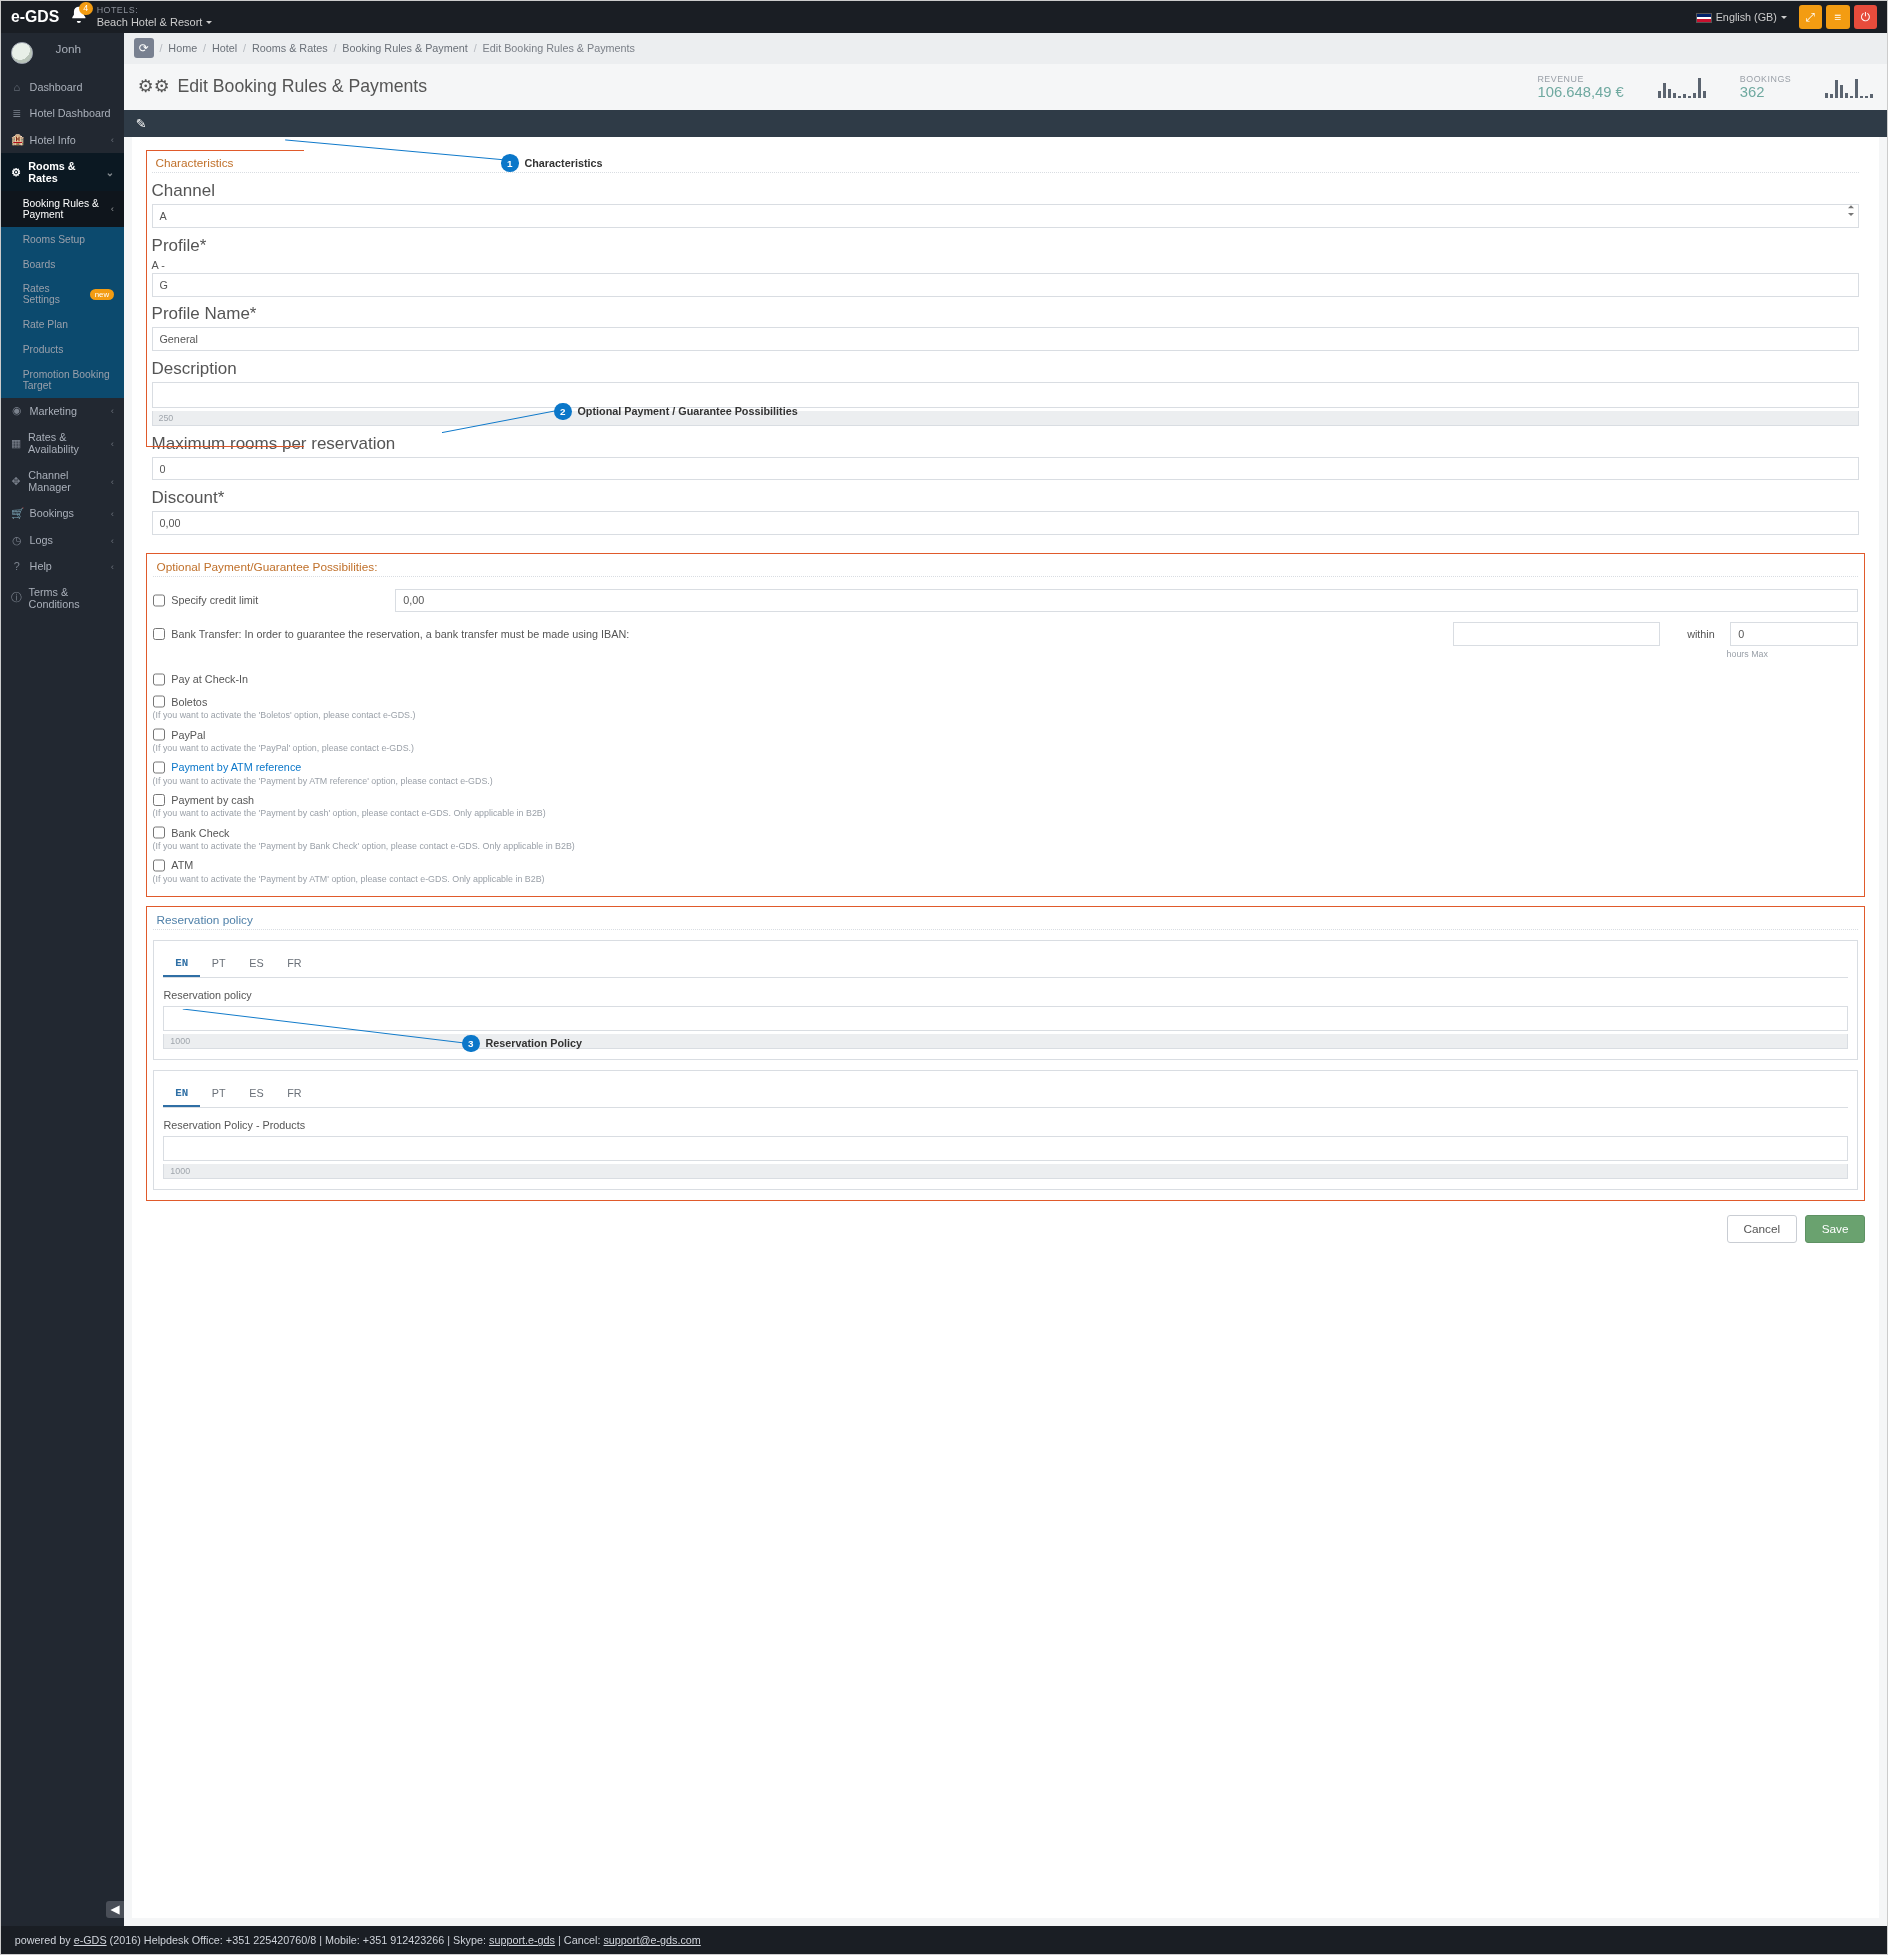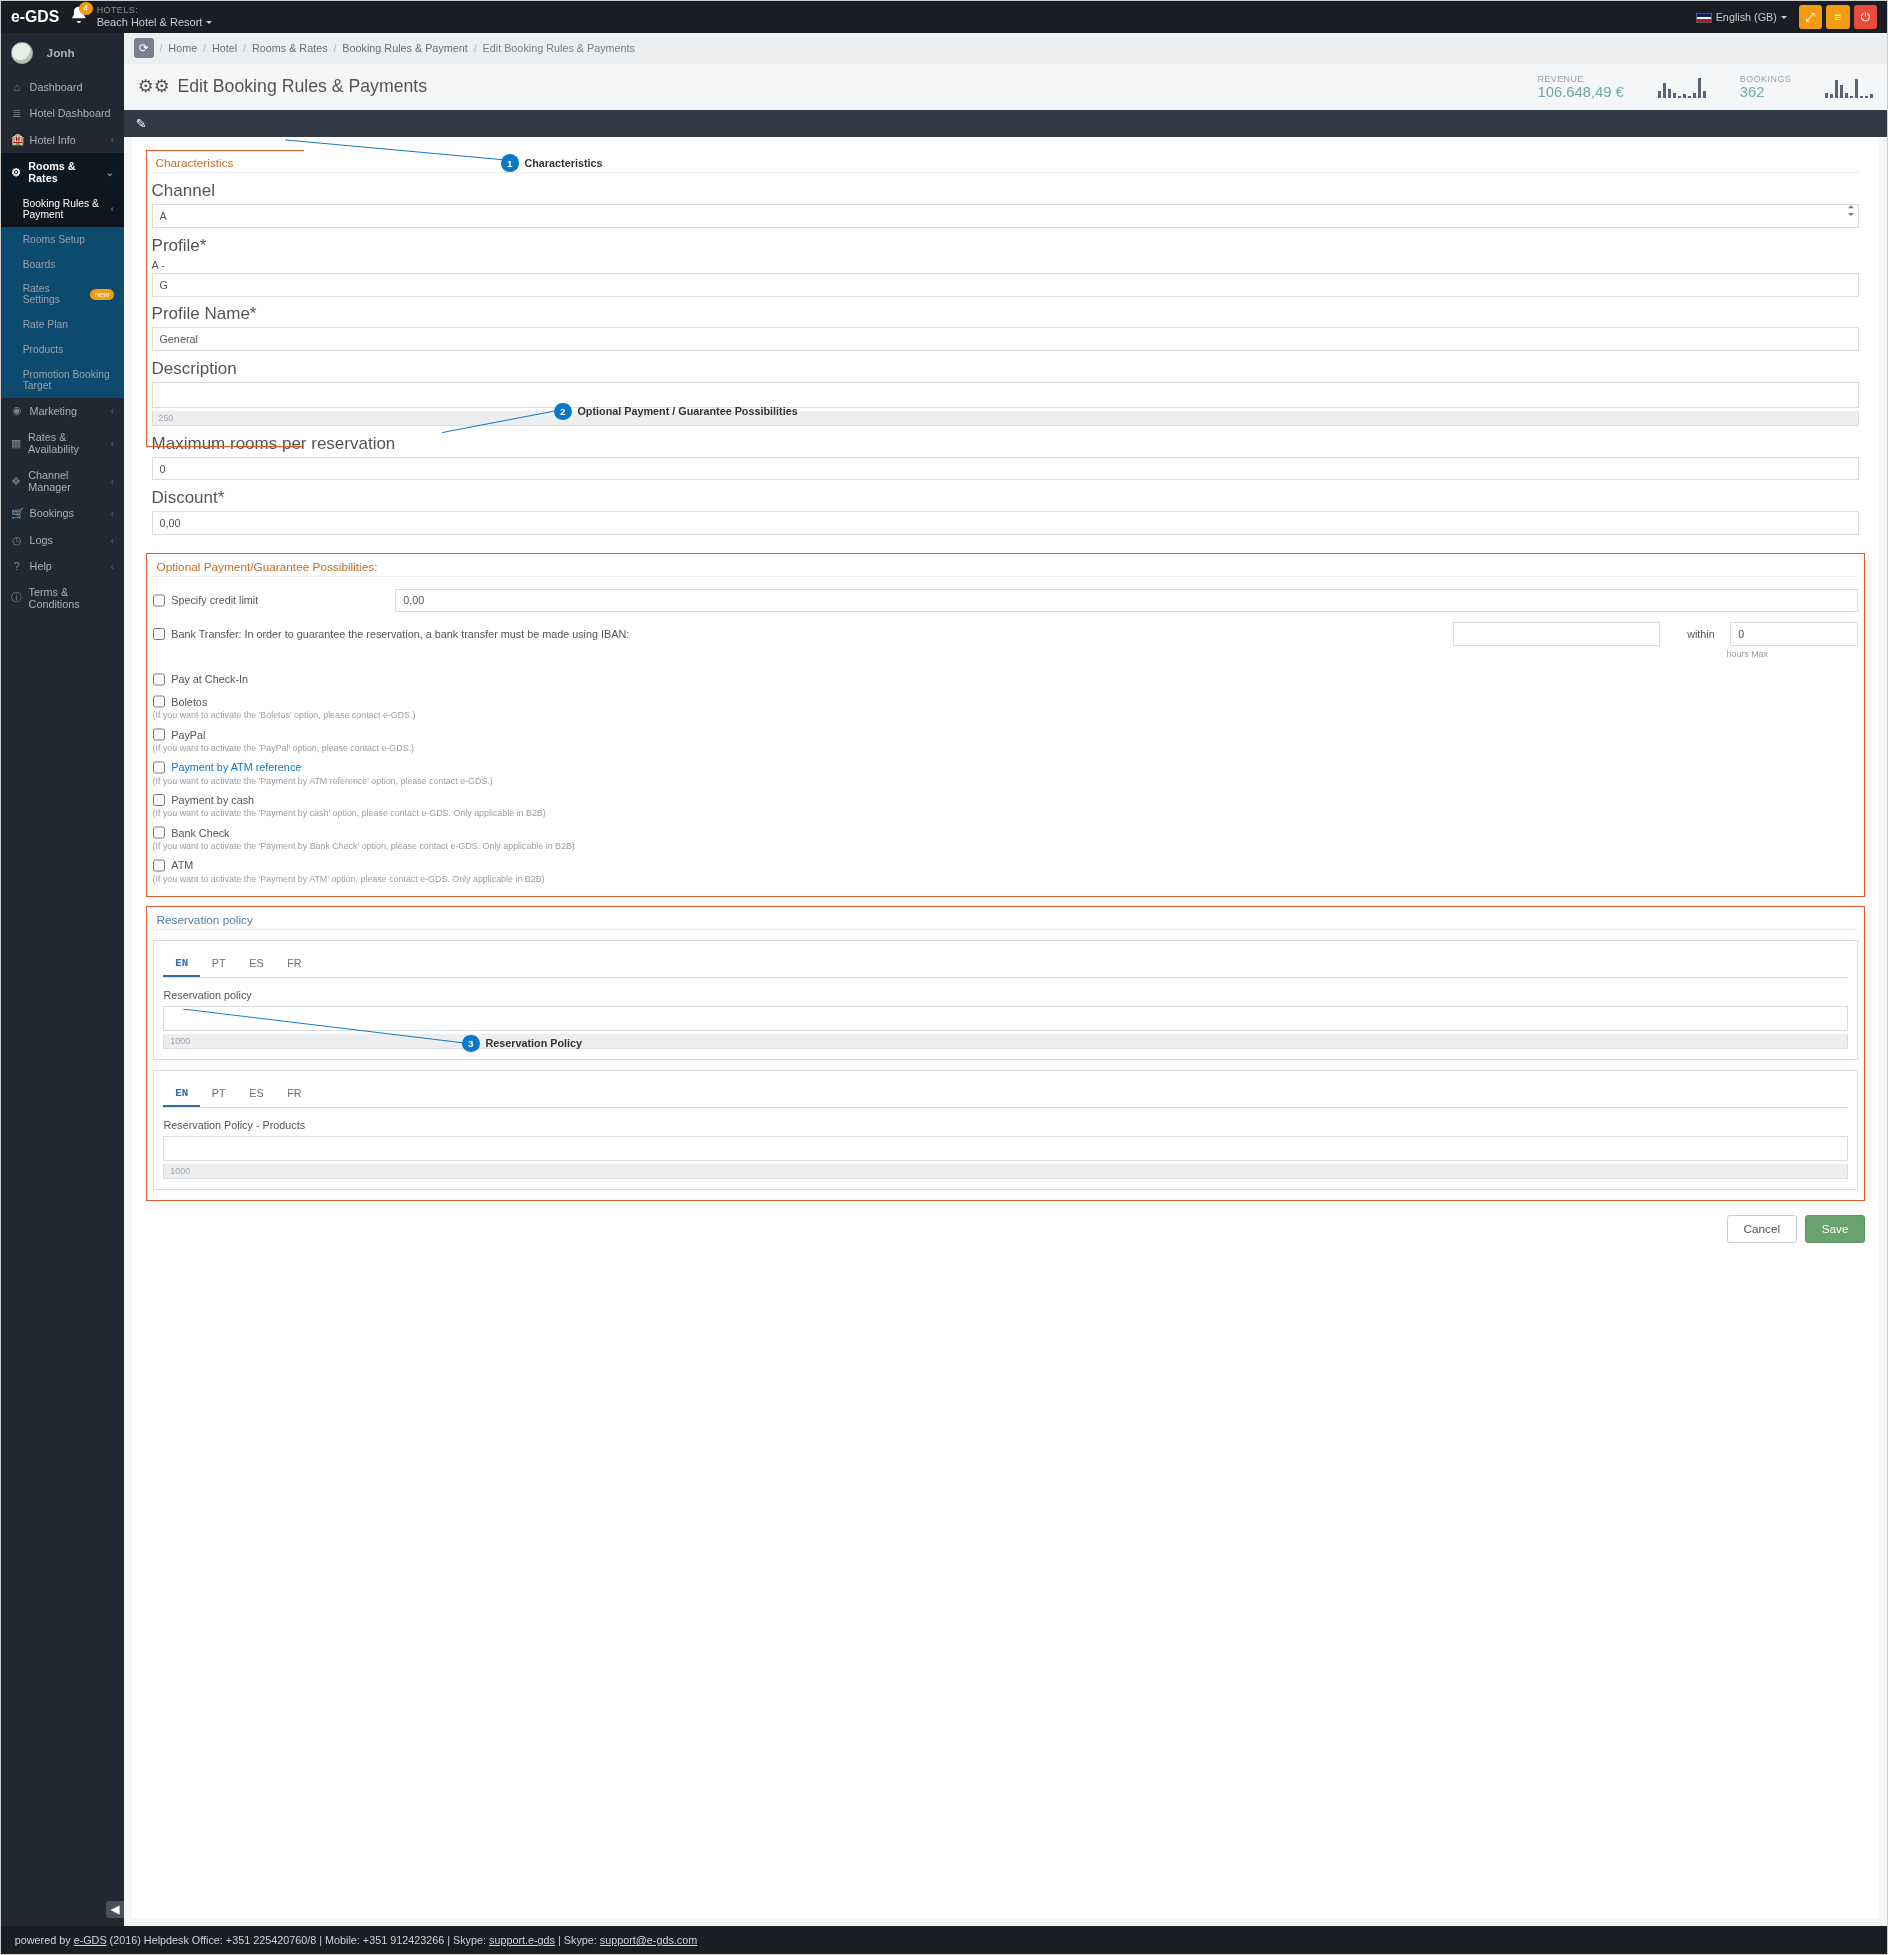--- a/index.html
+++ b/index.html
@@ -20,21 +20,21 @@
 .tb-orange { background: #f39c12; }
 .tb-red { background: #e74c3c; }
 .flag { display:inline-block; width:15.8px; height:9.9px; background: linear-gradient(to bottom, #012169 0 33%, #fff 33% 66%, #c8102e 66% 100%); margin-right:3.9px; vertical-align:middle; border:1px solid #555; }
 .caret { display:inline-block; border-top:3.9px solid currentColor; border-left:3.9px solid transparent; border-right:3.9px solid transparent; margin-left:3.9px; vertical-align:middle; }
 
 
 .body { display: flex; flex: 1; }
 
 
 .sidebar { width: 123px; background: #222831; color: #aab0ba; display: flex; flex-direction: column; position: relative; }
-.user { display: flex; align-items: center; gap: 14px; padding: 9.9px; font-weight: bold; }
+.user { display: flex; gap: 23px; padding: 9.9px; }
 .avatar { width: 21.7px; height: 21.7px; border-radius: 50%; background: radial-gradient(circle at 40% 35%, #e8efe8 0 55%, #b9c4b9 56% 100%); border: 1px solid #aab0ba; }
 .nav { list-style: none; font-size: 10.8px; }
 .nav li { padding: 6.9px 9.9px; display: flex; align-items: center; gap: 6.9px; color: #aab0ba; cursor: pointer; }
 .nav li.active { background: #0b1822; color: #fff; font-weight: 600; }
 .nav li .chev { margin-left: auto; font-size: 9.9px; opacity: .5; }
 .nav li.sub { padding-left: 21.7px; font-size: 10.3px; background: #0c4a6e; color: #9aa0ab; }
 .nav li.sub.activesub { color: #fff; background: #0f151c; }
 .badge-new { background: #f39c12; color:#fff; font-size:7.9px; border-radius:7.9px; padding:1px 4.9px; margin-left:auto; }
 .nav .ico { width: 11.8px; text-align:center; color:#7b828d; }
 .nav li.active .ico { color:#fff; }
@@ -427,16 +427,16 @@
 
         <div class="btnrow">
           <button class="btn">Cancel</button>
           <button class="btn save">Save</button>
         </div>
       </div>
     </div>
   </div>
 
   <div class="footer">
-    <span>powered by </span><a>e-GDS</a><span> (2016) Helpdesk Office: +351 225420760/8  |  Mobile: +351 912423266  |  Skype: </span><a>support.e-gds</a><span>  |  Skype: </span><a>support@e-gds.com</a>
+    <span>powered by </span><a>e-GDS</a><span> (2016) Helpdesk Office: +351 225420760/8  |  Mobile: +351 912423266  |  Skype: </span><a>support.e-gds</a><span>  |  Cancel: </span><a>support@e-gds.com</a>
   </div>
 </div>
 
 
 </body></html>

